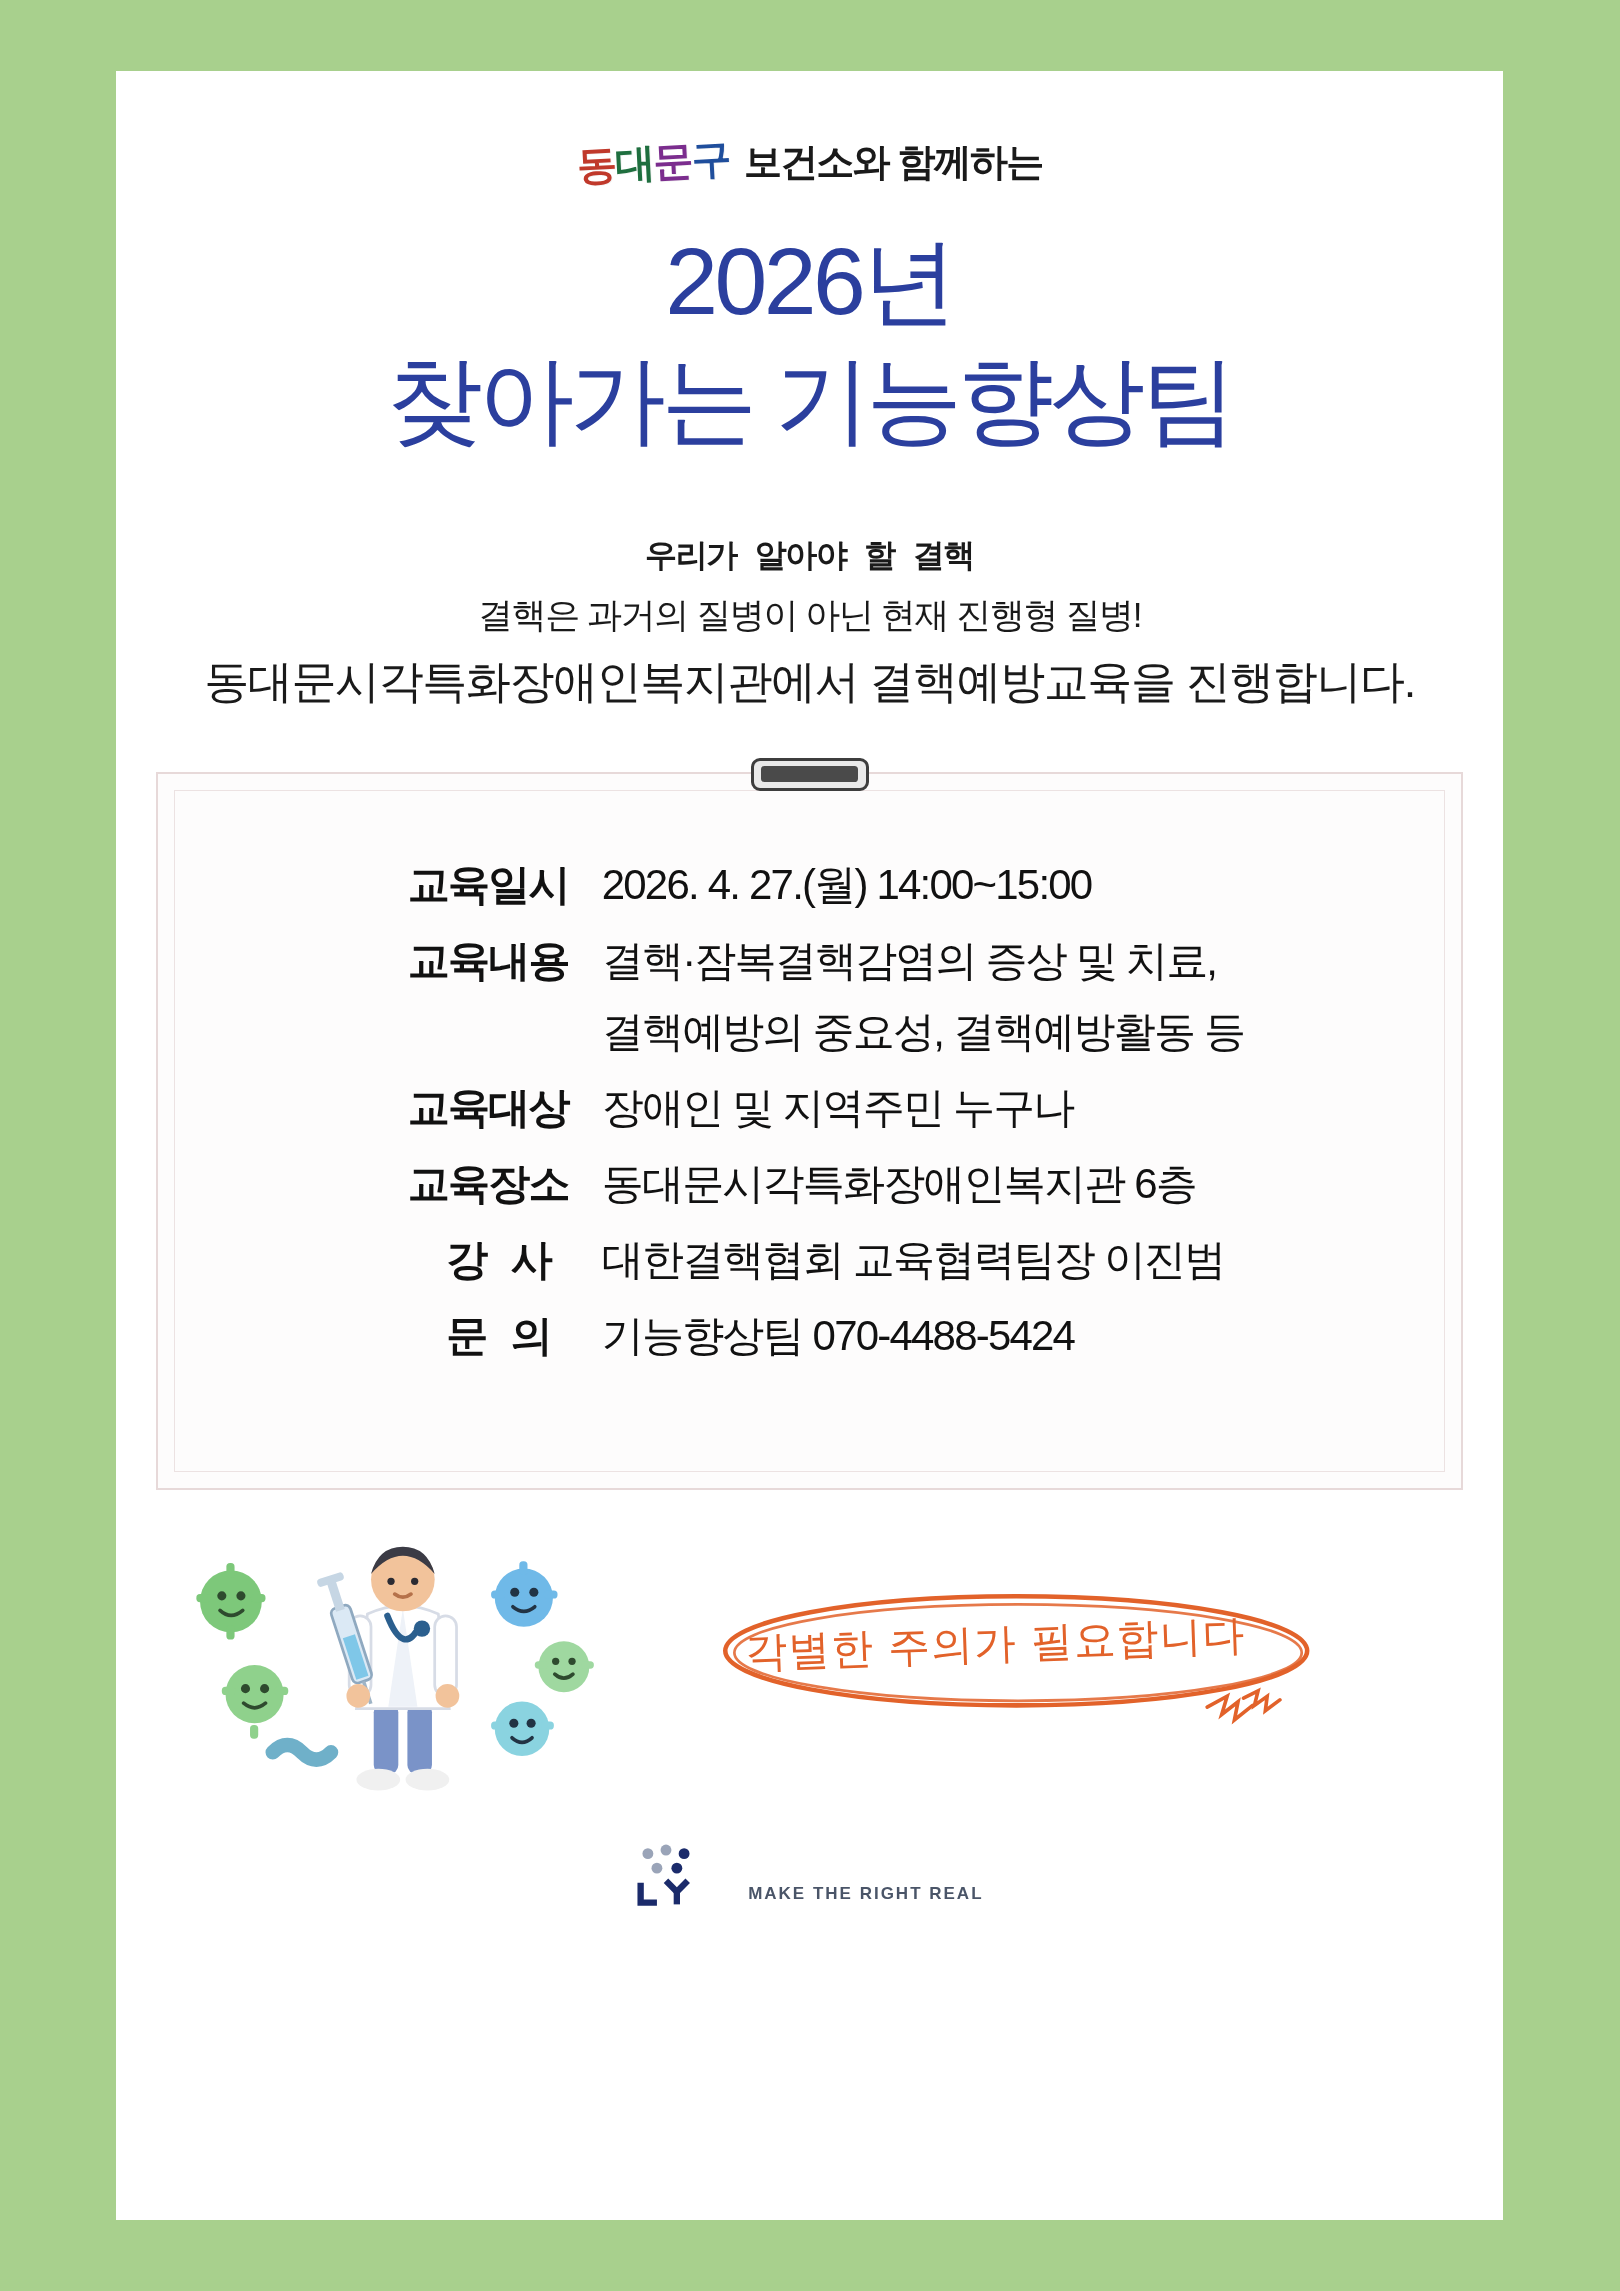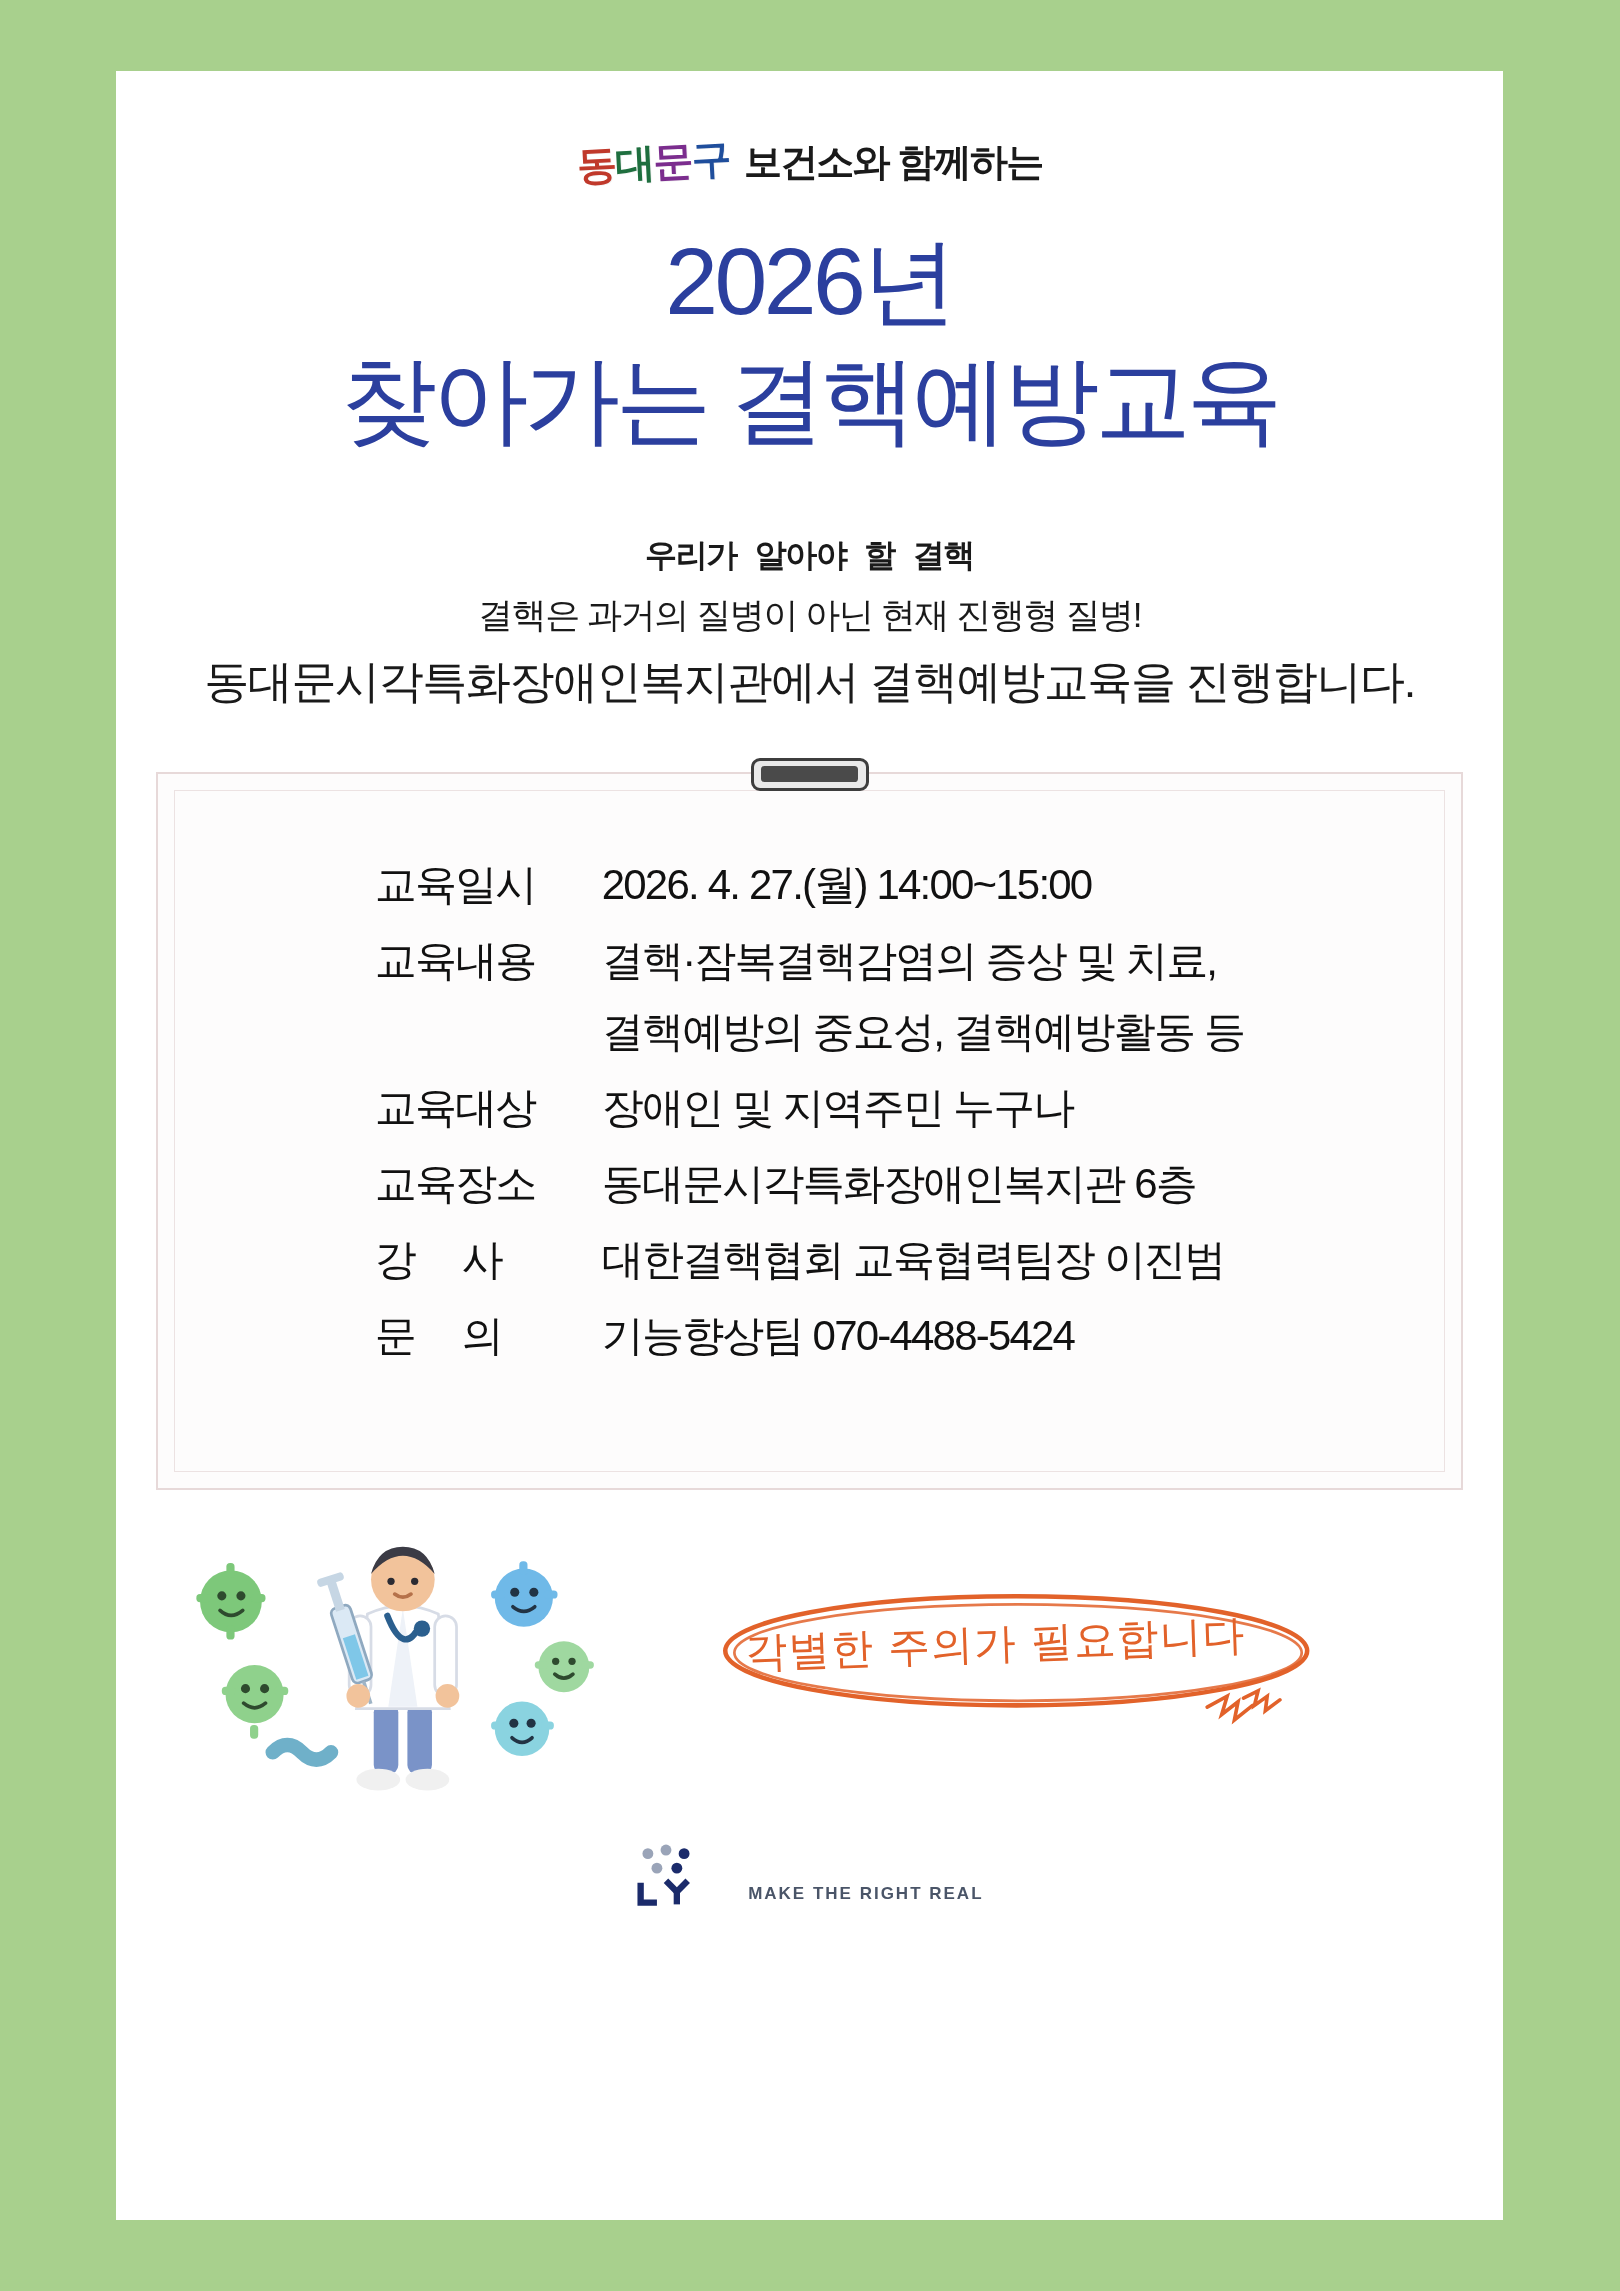--- a/index.html
+++ b/index.html
@@ -135,24 +135,25 @@
     border-collapse: collapse;
     color: #111;
   }
   table.info td {
     vertical-align: top;
     padding: 10px 0;
     font-size: 42px;
     letter-spacing: -1.8px;
   }
   td.label {
-    font-weight: normal;
+    font-weight: bold;
     width: 227px;
     white-space: nowrap;
     padding-right: 23.6px;
+    text-align: center;
   }
   td.label.spread {
     letter-spacing: 0;
   }
   td.label .sp {
     display: inline-block;
     width: 87px;
   }
   td.value {
     white-space: nowrap;
@@ -228,21 +229,21 @@
 
   <div class="header-line">
     <span class="logo-ddm">
       <span class="c1">동</span><span class="c2">대</span><span class="c3">문</span><span class="c4">구</span>
     </span>
     <span class="header-sub">보건소와 함께하는</span>
   </div>
 
   <div class="title-main">
     <span>2026년</span>
-    <span class="line2">찾아가는 결핵예방교육</span>
+    <span class="line2">찾아가는 기능향상팀</span>
   </div>
 
   <div class="lead">
     <div class="l1">우리가 알아야 할 결핵</div>
     <div class="l2">결핵은 과거의 질병이 아닌 현재 진행형 질병!</div>
     <div class="l3">동대문시각특화장애인복지관에서 결핵예방교육을 진행합니다.</div>
   </div>
 
   <div class="board-wrap">
     <div class="clip"></div>

